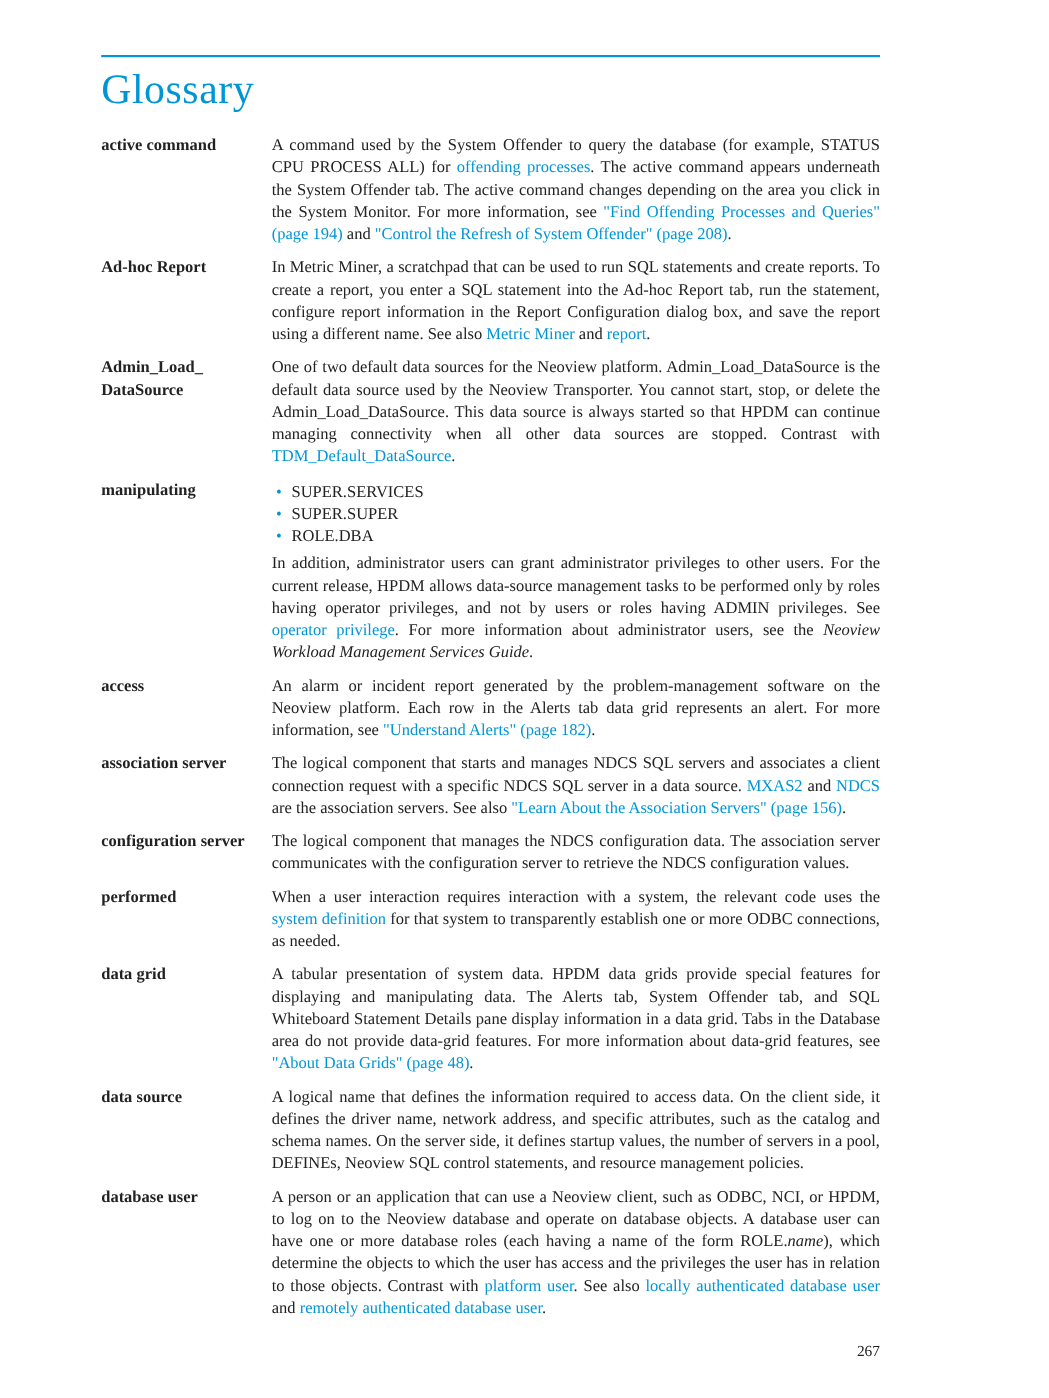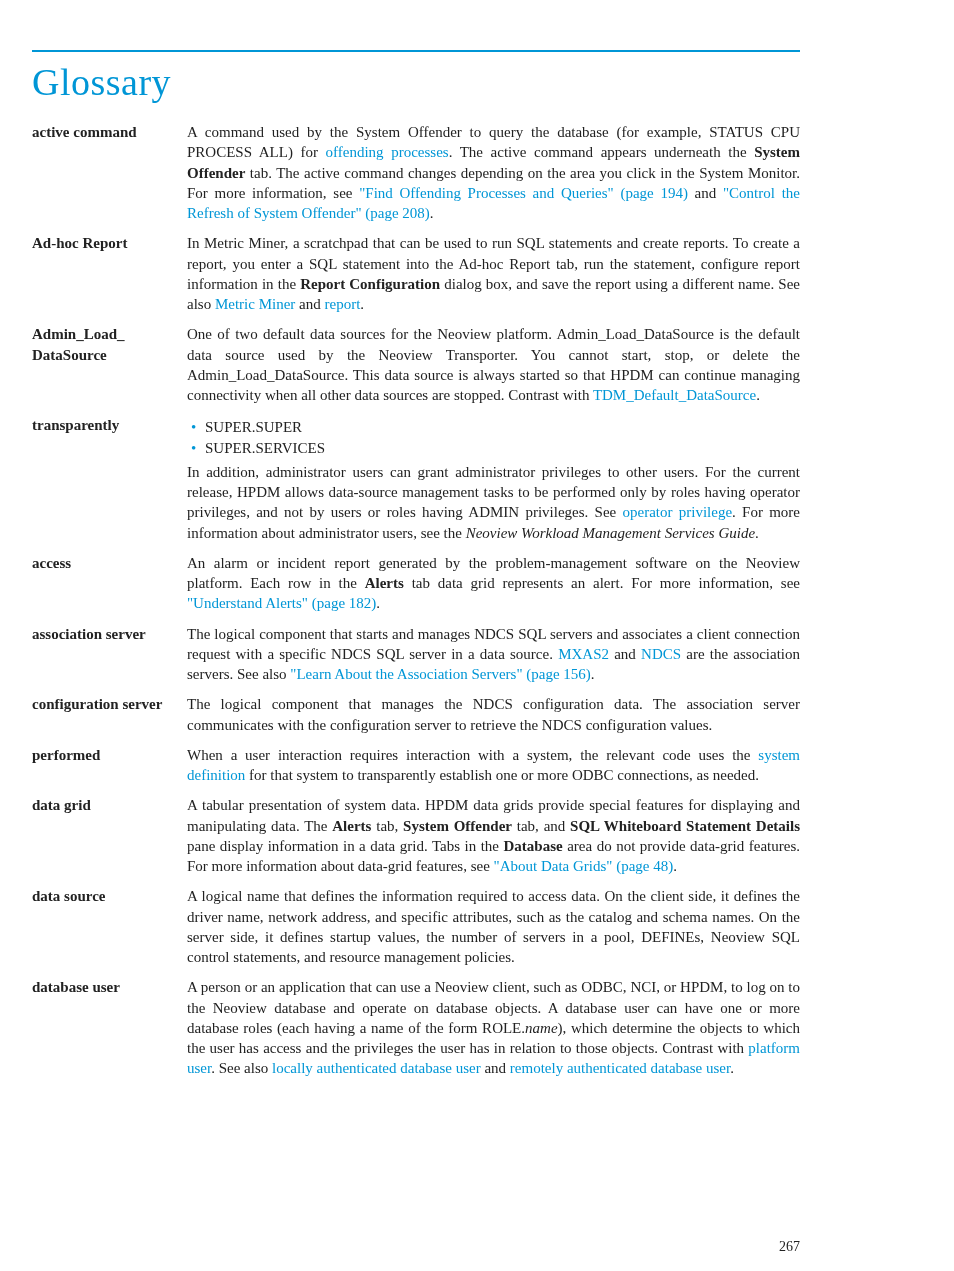--- a/index.html
+++ b/index.html
@@ -6,21 +6,21 @@
     margin: 0;
     padding: 0;
     font-family: "Palatino Linotype", Palatino, "Book Antiqua", Georgia, serif;
     color: #222;
     background: #fff;
   }
   .page {
     width: 860px;
     min-height: 1271px;
     box-sizing: border-box;
-    padding: 50px 60px 20px 32px;
+    padding: 50px 60px 20px 92px;
     position: relative;
   }
   .rule {
     border-top: 2px solid #0096d6;
     margin-bottom: 8px;
   }
   h1.title {
     font-weight: 300;
     font-size: 38px;
     color: #0096d6;
@@ -38,38 +38,38 @@
     font-size: 15px;
     line-height: 1.35;
     padding-right: 10px;
   }
   .def {
     flex: 1;
     font-size: 15px;
     line-height: 1.35;
     text-align: justify;
   }
-  .def b { font-weight: bold; }
+  .def b { font-weight: normal; }
   .def .link { color: #0096d6; }
   .def em { font-style: italic; }
   ul.roles {
     margin: 2px 0 4px 0;
     padding-left: 18px;
     list-style: none;
   }
   ul.roles li::before {
     content: "•";
     color: #0096d6;
     display: inline-block;
     width: 14px;
     margin-left: -14px;
   }
   .page-num {
     position: absolute;
-    bottom: 16px;
+    bottom: 33px;
     right: 60px;
     font-size: 14px;
   }
 </style>
 </head>
 <body>
 
 <div class="page">
   <div class="rule"></div>
   <h1 class="title">Glossary</h1>
@@ -89,25 +89,26 @@
   </div>
 
   <div class="entry">
     <div class="term">Admin_Load_ DataSource</div>
     <div class="def">
       <span>One of two default data sources for the Neoview platform. Admin_Load_DataSource is the default data source used by the Neoview Transporter. You cannot start, stop, or delete the Admin_Load_DataSource. This data source is always started so that HPDM can continue managing connectivity when all other data sources are stopped. Contrast with </span><span class="link">TDM_Default_DataSource</span><span>.</span>
     </div>
   </div>
 
   <div class="entry">
-    <div class="term">transparently</div>
+    <div class="term">manipulating</div>
     <div class="def">
       <ul class="roles">
+        <li>SUPER.SERVICES</li>
         <li>SUPER.SUPER</li>
-        <li>SUPER.SERVICES</li>
+        <li>ROLE.DBA</li>
       </ul>
       <div>
         <span>In addition, administrator users can grant administrator privileges to other users. For the current release, HPDM allows data-source management tasks to be performed only by roles having operator privileges, and not by users or roles having ADMIN privileges. See </span><span class="link">operator privilege</span><span>. For more information about administrator users, see the </span><em>Neoview Workload Management Services Guide</em><span>.</span>
       </div>
     </div>
   </div>
 
   <div class="entry">
     <div class="term">access</div>
     <div class="def">

